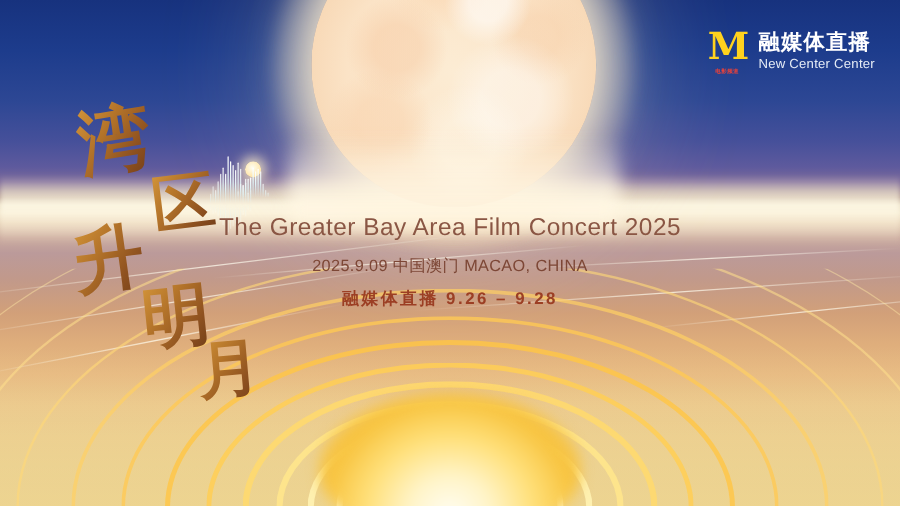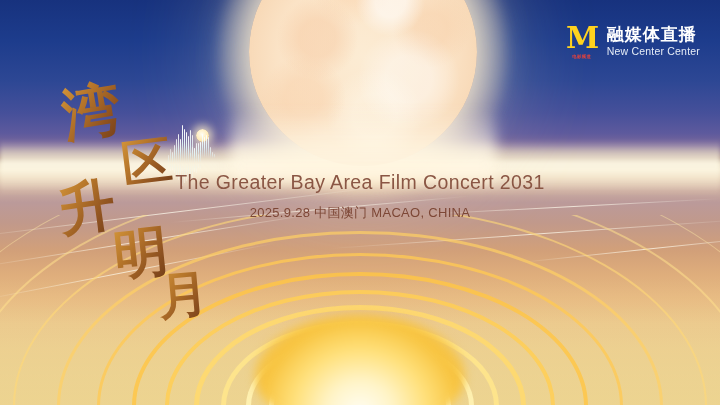--- a/index.html
+++ b/index.html
@@ -311,22 +311,23 @@
       </defs>
       <text class="cal-ch" x="10" y="58" font-size="58" transform="rotate(-9 10 58)">湾</text>
       <text class="cal-ch" x="68" y="104" font-size="50" transform="rotate(-7 68 104)">区</text>
       <text class="cal-ch" x="6" y="152" font-size="56" transform="rotate(-8 6 152)">升</text>
       <text class="cal-ch" x="60" y="196" font-size="54" transform="rotate(-6 60 196)">明</text>
       <text class="cal-ch" x="104" y="236" font-size="50" transform="rotate(-5 104 236)">月</text>
     </svg>
   </div>
 
   <div class="title-block">
-    <div class="title-en">The Greater Bay Area Film Concert 2031</div>
-    <div class="date-line">2025.9.28 中国澳门 MACAO, CHINA</div>
+    <div class="title-en">The Greater Bay Area Film Concert 2025</div>
+    <div class="date-line">2025.9.09 中国澳门 MACAO, CHINA</div>
+    <div class="live-line">融媒体直播 9.26 – 9.28</div>
   </div>
 
   <div class="logo">
     <div class="logo-mark">
       <div class="logo-m">M</div>
       <div class="logo-sub">电影频道</div>
     </div>
     <div class="logo-text">
       <div class="logo-cn">融媒体直播</div>
       <div class="logo-en">New Center Center</div>

